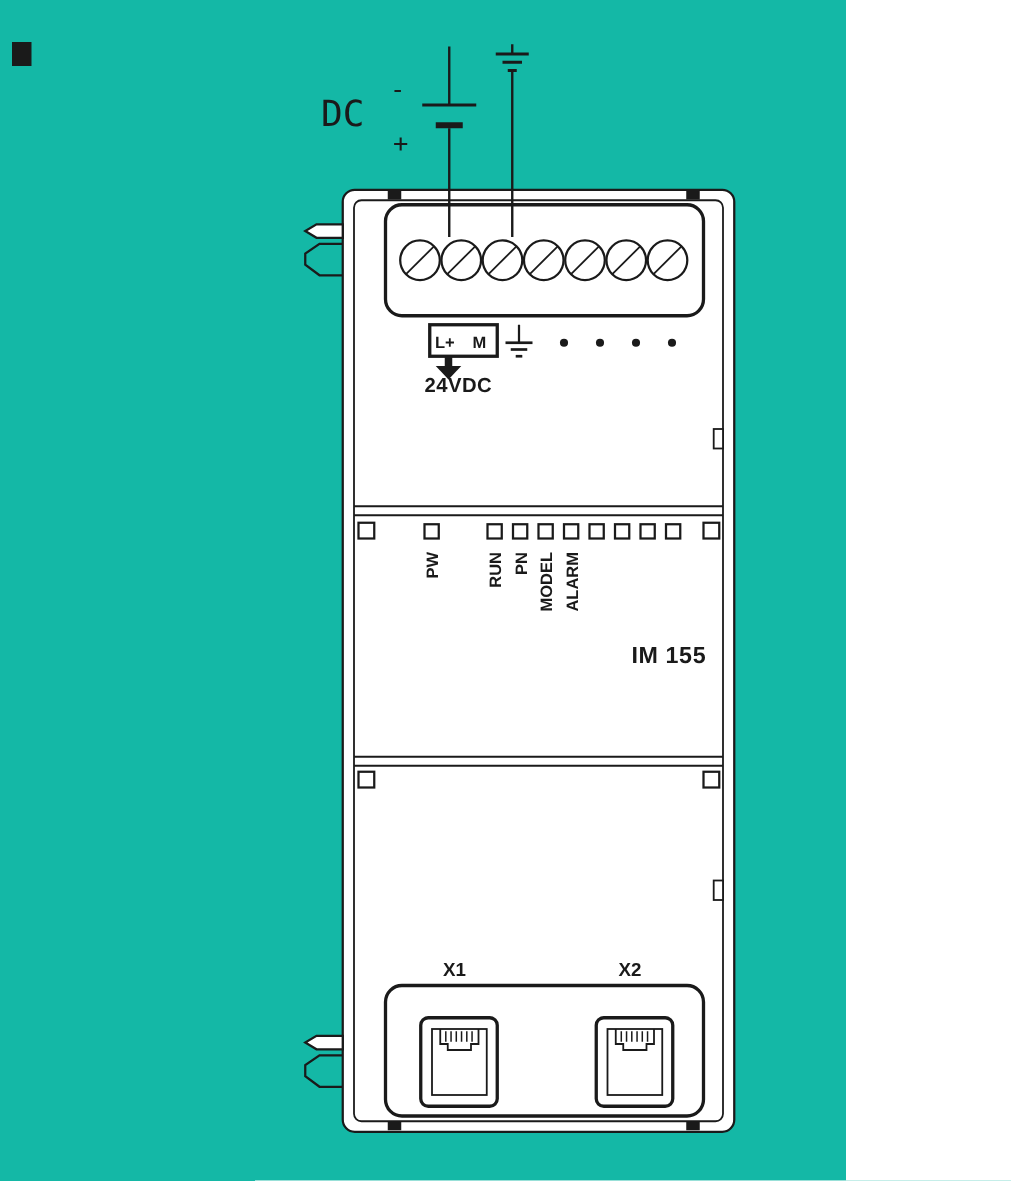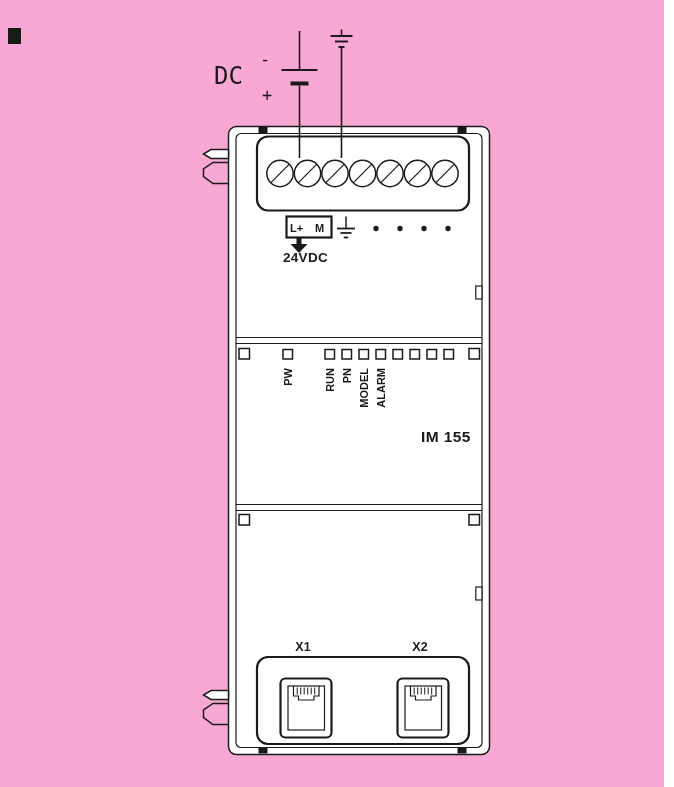--- a/index.html
+++ b/index.html
@@ -1,19 +1,19 @@
 <!DOCTYPE html>
 <html><head>
 <meta charset="utf-8">
 <style>
   html,body { margin:0; padding:0; background:#ffffff; }
   .canvas {
     position:relative;
-    width:664px; height:787px;
-    background:#f9a8d4;
+    width:564px; height:787px;
+    background:#14b8a6;
     font-family:"Liberation Sans", sans-serif;
     overflow:hidden;
   }
   svg { position:absolute; inset:0; }
 
   .ln       { stroke:#1a1a1a; fill:none; stroke-width:1.5; }
   .ln-thin  { stroke:#1a1a1a; fill:none; stroke-width:1.2; }
   .ln-bold  { stroke:#1a1a1a; fill:none; stroke-width:2.2; }
   .ln-wire  { stroke:#1a1a1a; fill:none; stroke-width:1.6; }
   .fill-dark{ fill:#1a1a1a; stroke:none; }

